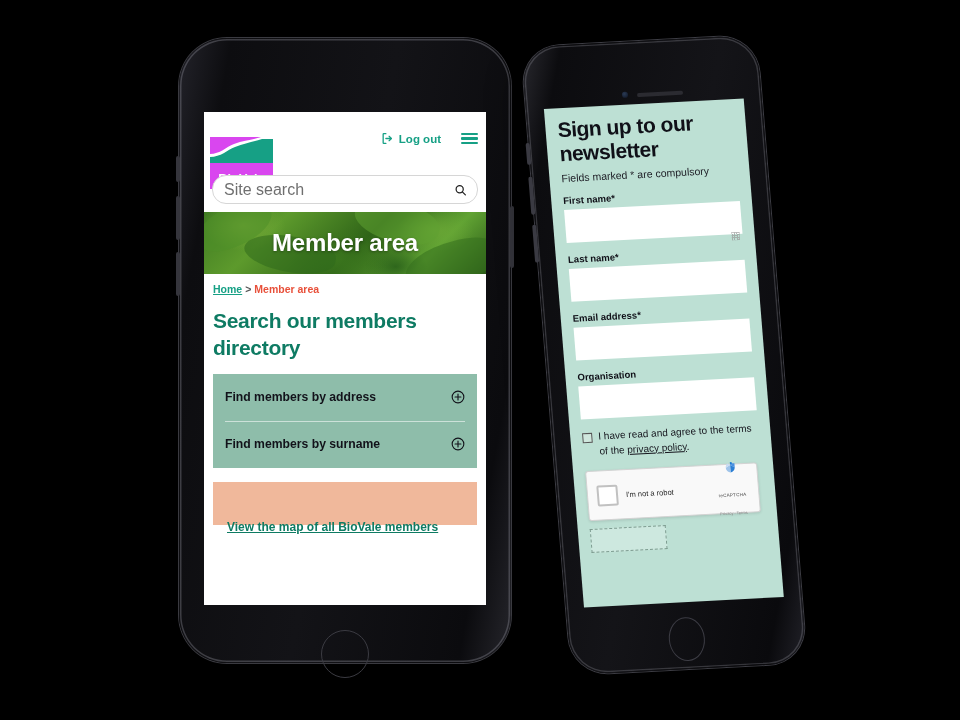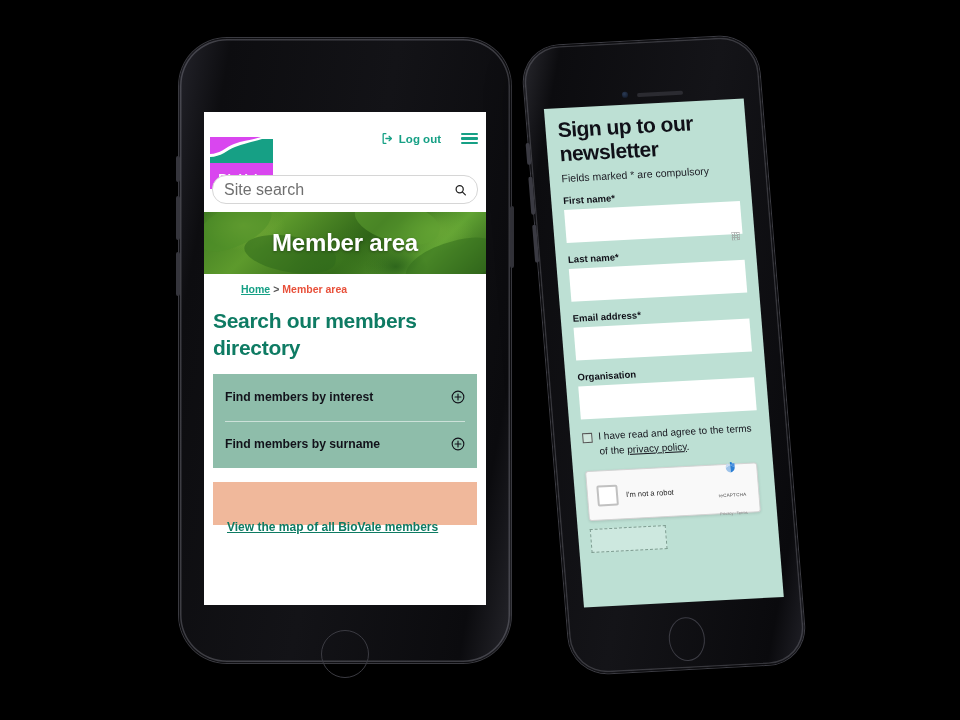--- a/index.html
+++ b/index.html
@@ -77,21 +77,21 @@
       linear-gradient(135deg,#3f7a22 0%,#5d9a2c 25%,#2f6418 55%,#61a333 78%,#2b5b18 100%);
   }
   .hero .leaf{position:absolute;border-radius:60% 40% 55% 45%;opacity:.55;}
   .hero h1{
     position:relative;margin:0;color:#fff;font-weight:700;font-size:24px;
     text-align:center;line-height:62px;letter-spacing:-.2px;
     text-shadow:0 1px 3px rgba(0,0,0,.35);
   }
 
   
-  .crumb{padding:9px 9px 7px 9px;font-size:10.5px;font-weight:700;background:#fff;margin-left:28px;}
+  .crumb{padding:9px 9px 7px 9px;font-size:10.5px;font-weight:700;background:#fff;}
   .crumb a{color:#16A085;text-decoration:underline;}
   .crumb .sep{color:#555;font-weight:700;margin:0 3px;}
   .crumb .cur{color:#E8503A;}
 
   
   .pg-h2{
     margin:6px 9px 12px 9px;color:#0E7B63;font-weight:700;font-size:21px;
     line-height:1.28;letter-spacing:-.3px;
   }
 
@@ -236,21 +236,21 @@
       </div>
 
       <div class="crumb">
         <a href="#">Home</a><span class="sep">&gt;</span><span class="cur">Member area</span>
       </div>
 
       <div class="pg-h2">Search our members directory</div>
 
       <div class="accordion">
         <div class="acc-item">
-          <span class="acc-label">Find members by interest</span>
+          <span class="acc-label">Find members by address</span>
           <svg class="plus-ico" viewBox="0 0 24 24" fill="none" stroke="#12121a" stroke-width="1.9">
             <circle cx="12" cy="12" r="10"></circle>
               <path d="M12 7v10M7 12h10" stroke-linecap="round"></path>
           </svg>
         </div>
         <div class="acc-item">
           <span class="acc-label">Find members by surname</span>
           <svg class="plus-ico" viewBox="0 0 24 24" fill="none" stroke="#12121a" stroke-width="1.9">
             <circle cx="12" cy="12" r="10"></circle>
               <path d="M12 7v10M7 12h10" stroke-linecap="round"></path>

